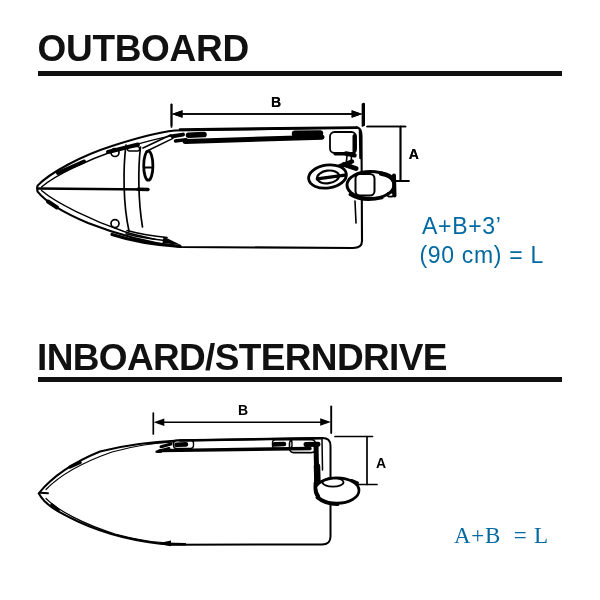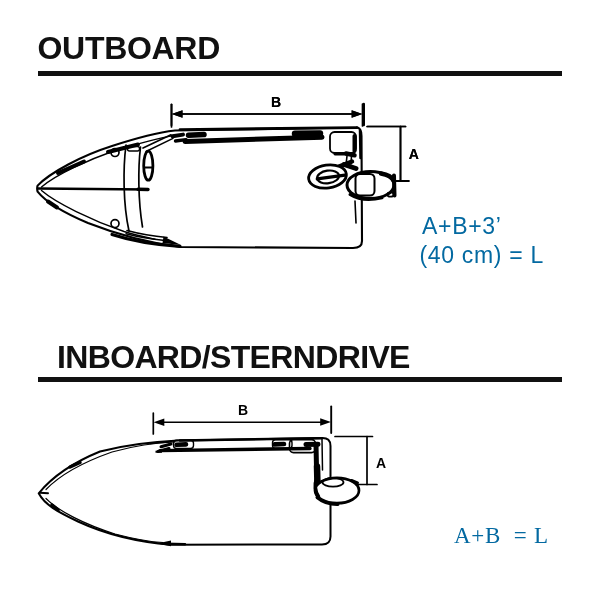--- a/index.html
+++ b/index.html
@@ -1,28 +1,28 @@
 <!DOCTYPE html>
 <html><head>
 <meta charset="utf-8">
 <style>
   html,body{margin:0;padding:0;background:#fff;width:600px;height:600px;overflow:hidden;}
   body{font-family:"Liberation Sans",sans-serif;color:#000;position:relative;}
-  .h1{position:absolute;font-weight:bold;font-size:32px;line-height:31.5px;letter-spacing:-0.3px;color:#111;}
+  .h1{position:absolute;font-weight:bold;font-size:37px;line-height:31.5px;letter-spacing:-0.3px;color:#111;}
   .rule{position:absolute;background:#111;height:5.5px;}
   .formula{position:absolute;font-size:23px;line-height:29.2px;letter-spacing:0.68px;color:#0369a1;}
   svg{position:absolute;left:0;top:0;}
 </style>
 </head>
 <body>
   <div class="h1" style="left:37.5px;top:33.4px;">OUTBOARD</div>
   <div class="rule" style="left:38px;top:70.9px;width:524px;height:4.8px;"></div>
-  <div class="h1" style="left:37px;top:341.8px;letter-spacing:-0.65px;margin-left:20px;">INBOARD/STERNDRIVE</div>
+  <div class="h1" style="left:37px;top:341.8px;letter-spacing:-0.65px;">INBOARD/STERNDRIVE</div>
   <div class="rule" style="left:38px;top:377px;width:524px;height:4.8px;"></div>
-  <div class="formula" style="left:422px;top:211.5px;">A+B+3’<br><span style="margin-left:-2.5px;">(40 cm) = L</span></div>
+  <div class="formula" style="left:422px;top:211.5px;">A+B+3’<br><span style="margin-left:-2.5px;">(90 cm) = L</span></div>
   <div class="formula" style="left:454px;top:520.5px;font-family:Liberation Serif, serif;">A+B&nbsp;&nbsp;= L</div>
 
 <svg width="600" height="600" viewBox="0 0 600 600" fill="none" stroke="#000" stroke-linecap="round" stroke-linejoin="round">
 
   <g id="fig1">
 
     <path d="M 37.6,185.6 C 50,172.5 82,155.5 112,146 C 138,137.5 158,132.5 175,130.5 L 356,127.5 Q 361.5,127.2 361.5,136 L 362,241 Q 362,248 353,248 L 181,247 C 152,243.5 116,234 88,223 C 62,212 45.5,201.5 37.6,191.6 Q 36.7,188.5 37.6,185.6 Z" stroke-width="2.1"></path>
     <path d="M 180,129.6 L 357,127.6" stroke-width="2.8"></path>
 
     <path d="M 41.5,187 C 56,174.5 88,160 115,150.5 C 140,143 158,138.2 173,135.6" stroke-width="1.4"></path>

